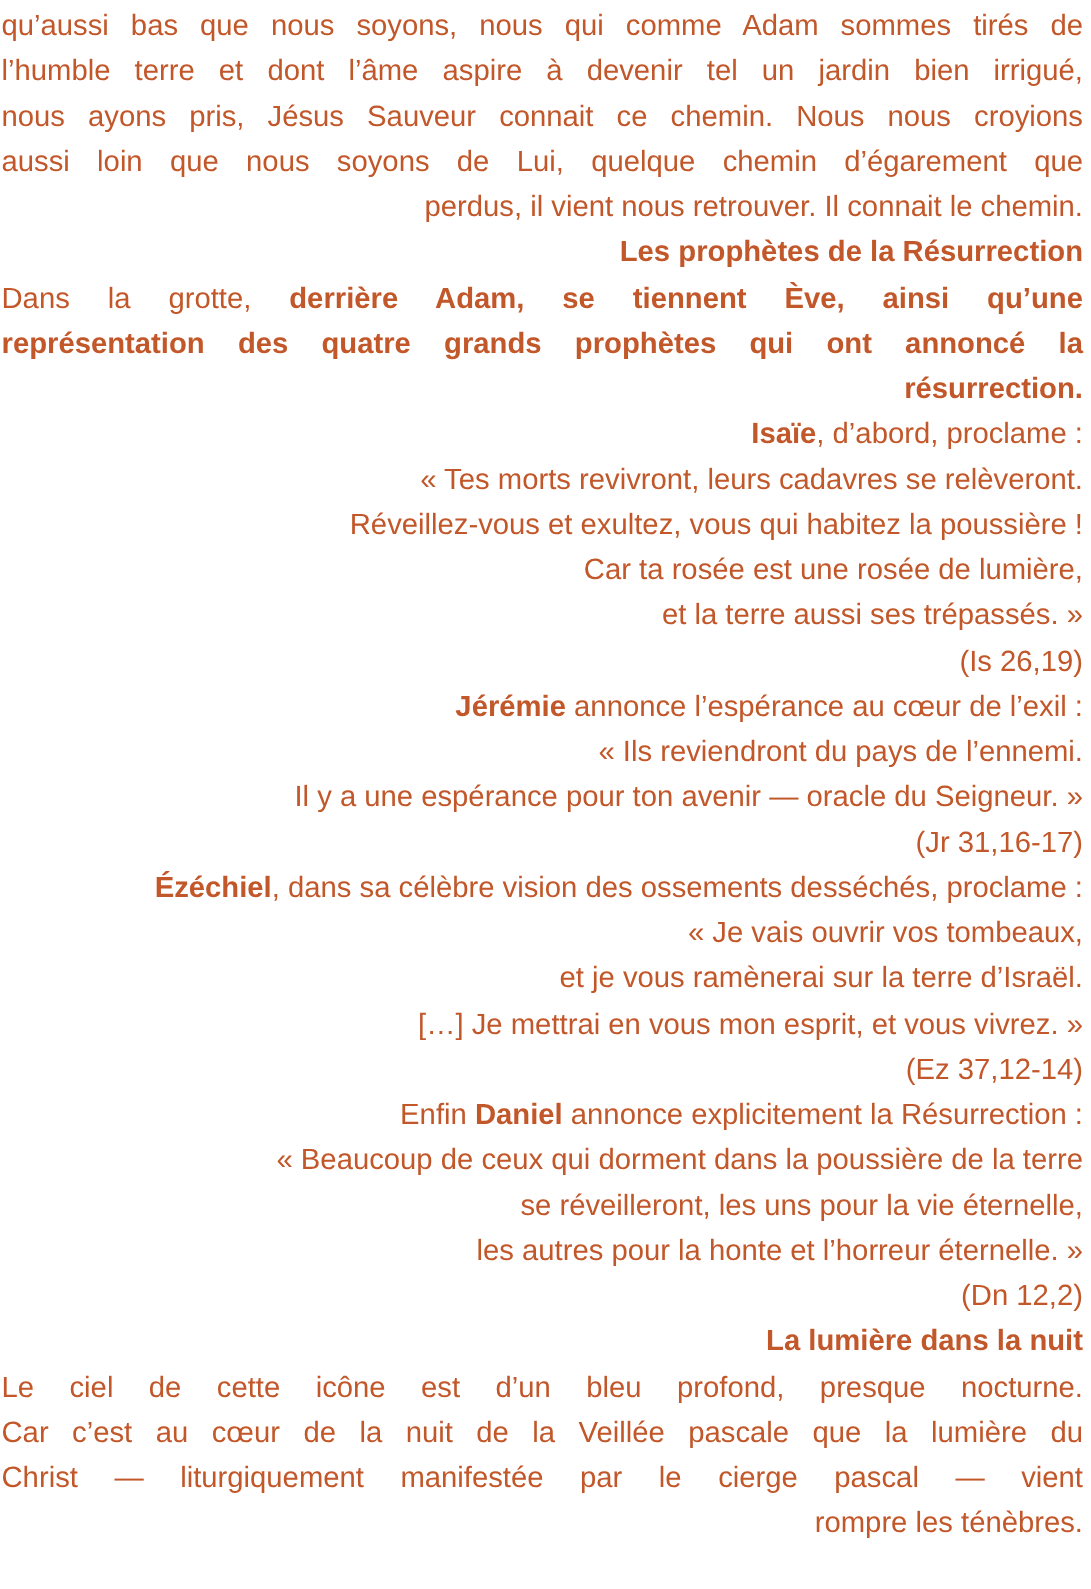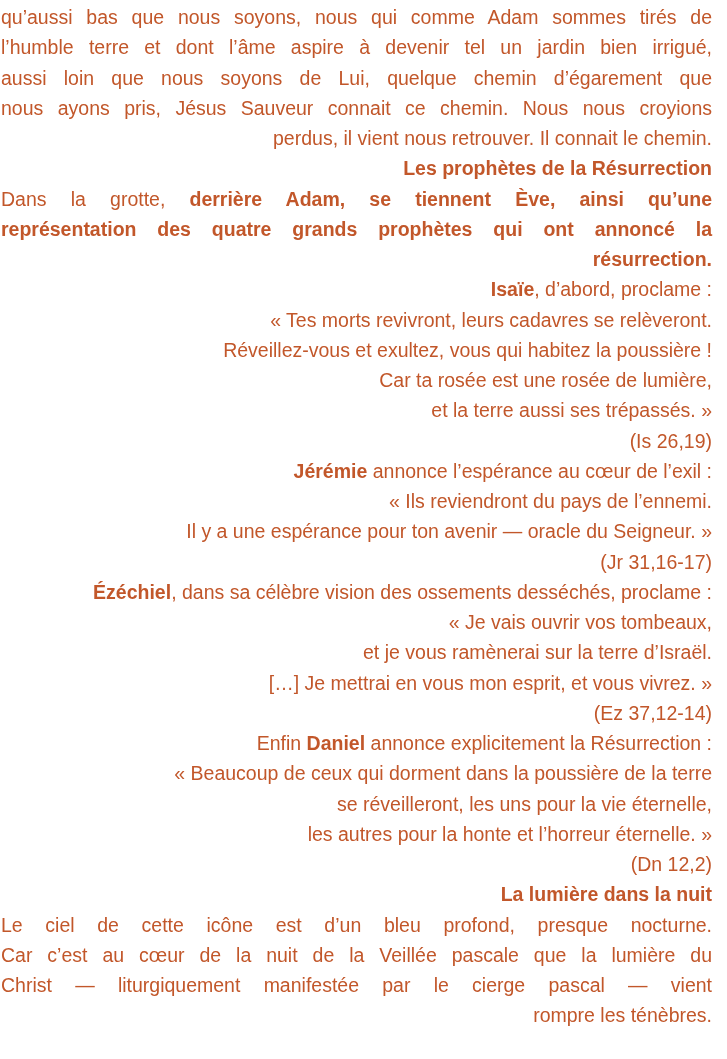--- a/index.html
+++ b/index.html
@@ -1,42 +1,42 @@
 <!DOCTYPE html>
 <html><head>
 <meta charset="utf-8">
 <style>
   * { margin: 0; padding: 0; box-sizing: border-box; }
   html, body { background: #ffffff; }
   .doc {
     width: 727px;
     height: 1059px;
     overflow: hidden;
-    padding: 2px 15px 0 1px;
+    padding: 2px 5px 0 1px;
     font-family: "Liberation Sans", sans-serif;
     font-size: 19.5px;
     line-height: 30.25px;
     color: #c2572a;
     background: #ffffff;
   }
   .ln { display: block; text-align: right; }
   .j  { text-align: justify; text-align-last: justify; }
   .c  { text-align: right; }
   .b  { font-weight: 700; }
 </style>
 </head>
 <body>
 
 <div class="doc">
 
   <div>
     <span class="ln j">qu’aussi bas que nous soyons, nous qui comme Adam sommes tirés de</span>
     <span class="ln j">l’humble terre et dont l’âme aspire à devenir tel un jardin bien irrigué,</span>
+    <span class="ln j">nous ayons pris, Jésus Sauveur connait ce chemin. Nous nous croyions</span>
     <span class="ln j">aussi loin que nous soyons de Lui, quelque chemin d’égarement que</span>
-    <span class="ln j">nous ayons pris, Jésus Sauveur connait ce chemin. Nous nous croyions</span>
     <span class="ln">perdus, il vient nous retrouver. Il connait le chemin.</span>
   </div>
 
   <div>
     <span class="ln b">Les prophètes de la Résurrection</span>
   </div>
 
   <div>
     <span class="ln j"><span>Dans la grotte, </span><span class="b">derrière Adam, se tiennent Ève, ainsi qu’une</span></span>
     <span class="ln j b">représentation des quatre grands prophètes qui ont annoncé la</span>

